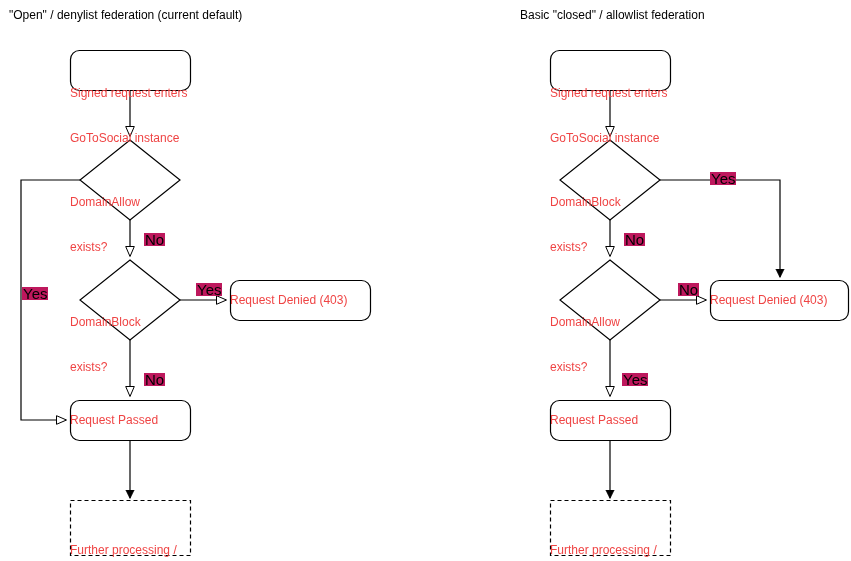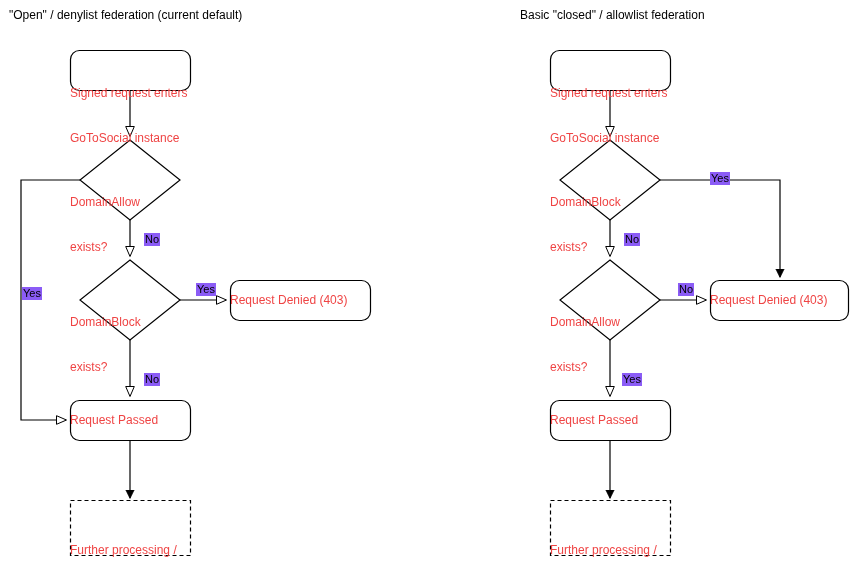--- a/index.html
+++ b/index.html
@@ -35,25 +35,25 @@
     position: absolute;
     font-size: 12px;
     line-height: 15px;
     text-align: left;
     color: #ef4444;
     white-space: pre;
     pointer-events: none;
   }
   .edge-label {
     position: absolute;
-    font-size: 11px;
+    font-size: 15px;
     line-height: 13px;
     color: #000;
     white-space: nowrap;
-    background: #8b5cf6;
+    background: #be185d;
     padding: 0 1px;
   }
 </style>
 </head>
 <body>
 
 <svg id="canvas" viewBox="0 0 851 561" xmlns="http://www.w3.org/2000/svg">
   <defs>
     <marker id="openArrow" markerWidth="12" markerHeight="10" refX="10" refY="5" orient="auto" markerUnits="userSpaceOnUse">
       <path d="M 0.5,0.7 L 10.5,5 L 0.5,9.3 z" fill="#ffffff" stroke="#000000" stroke-width="1"></path>

